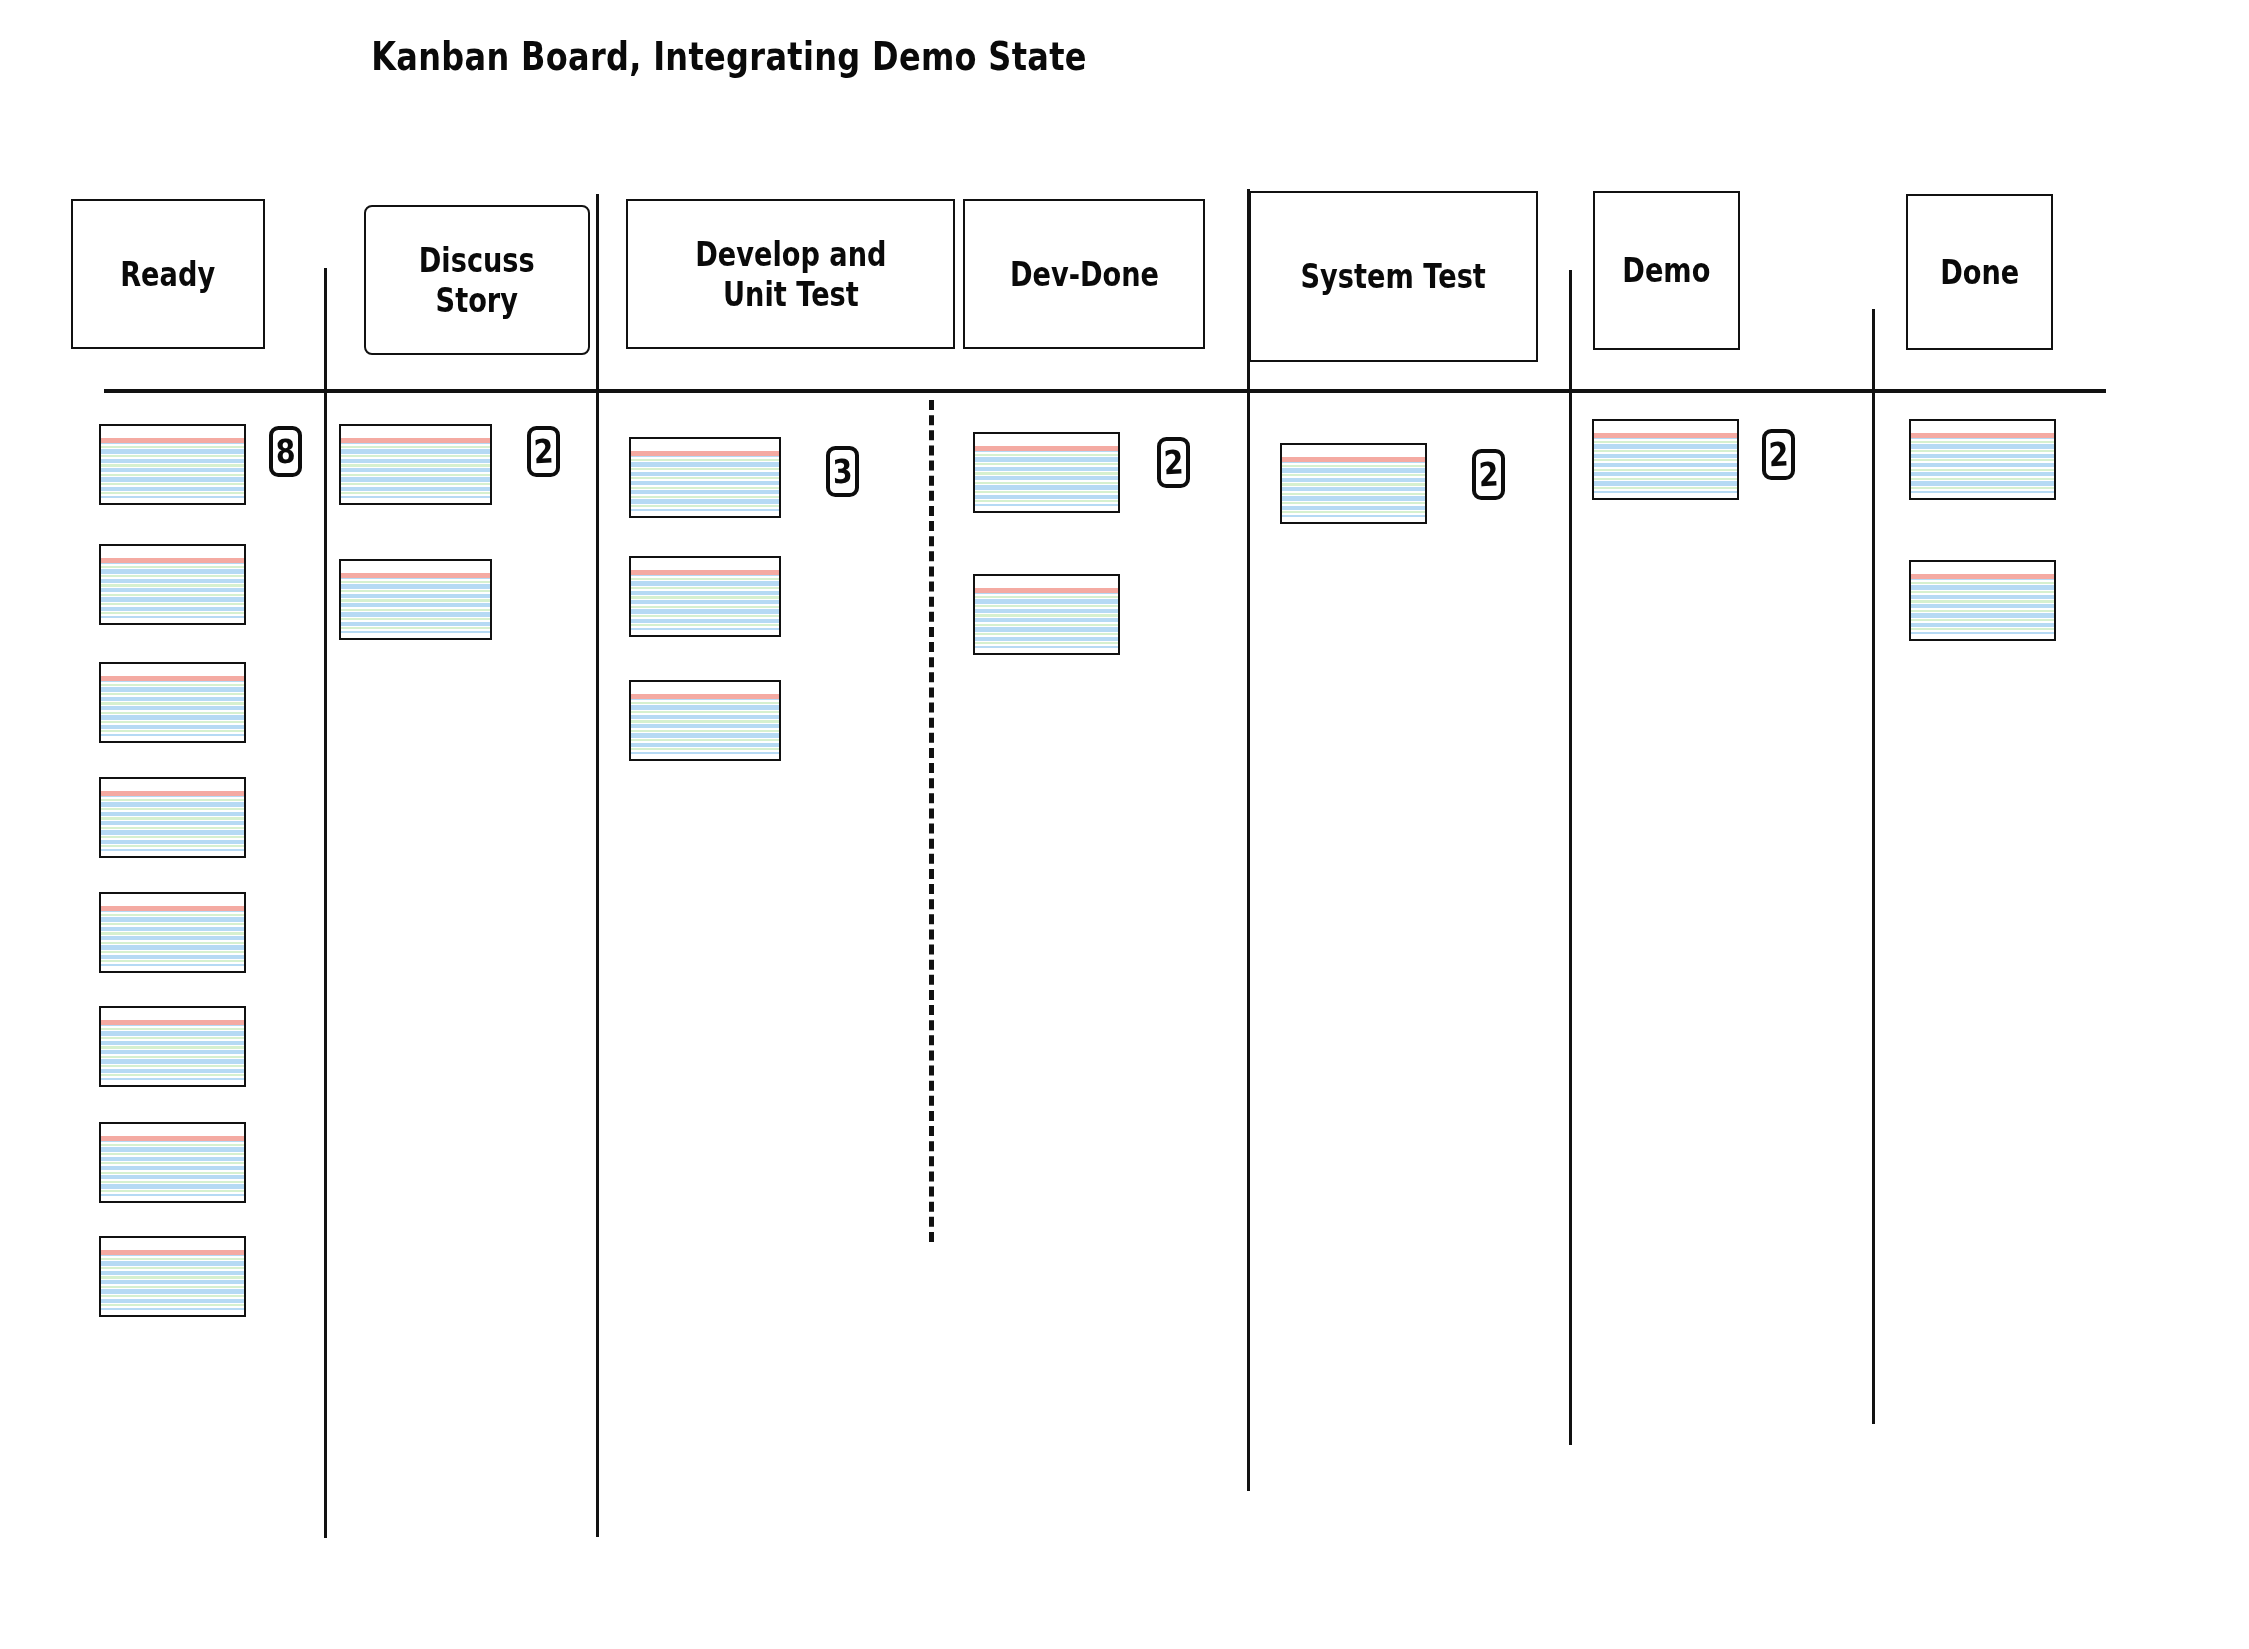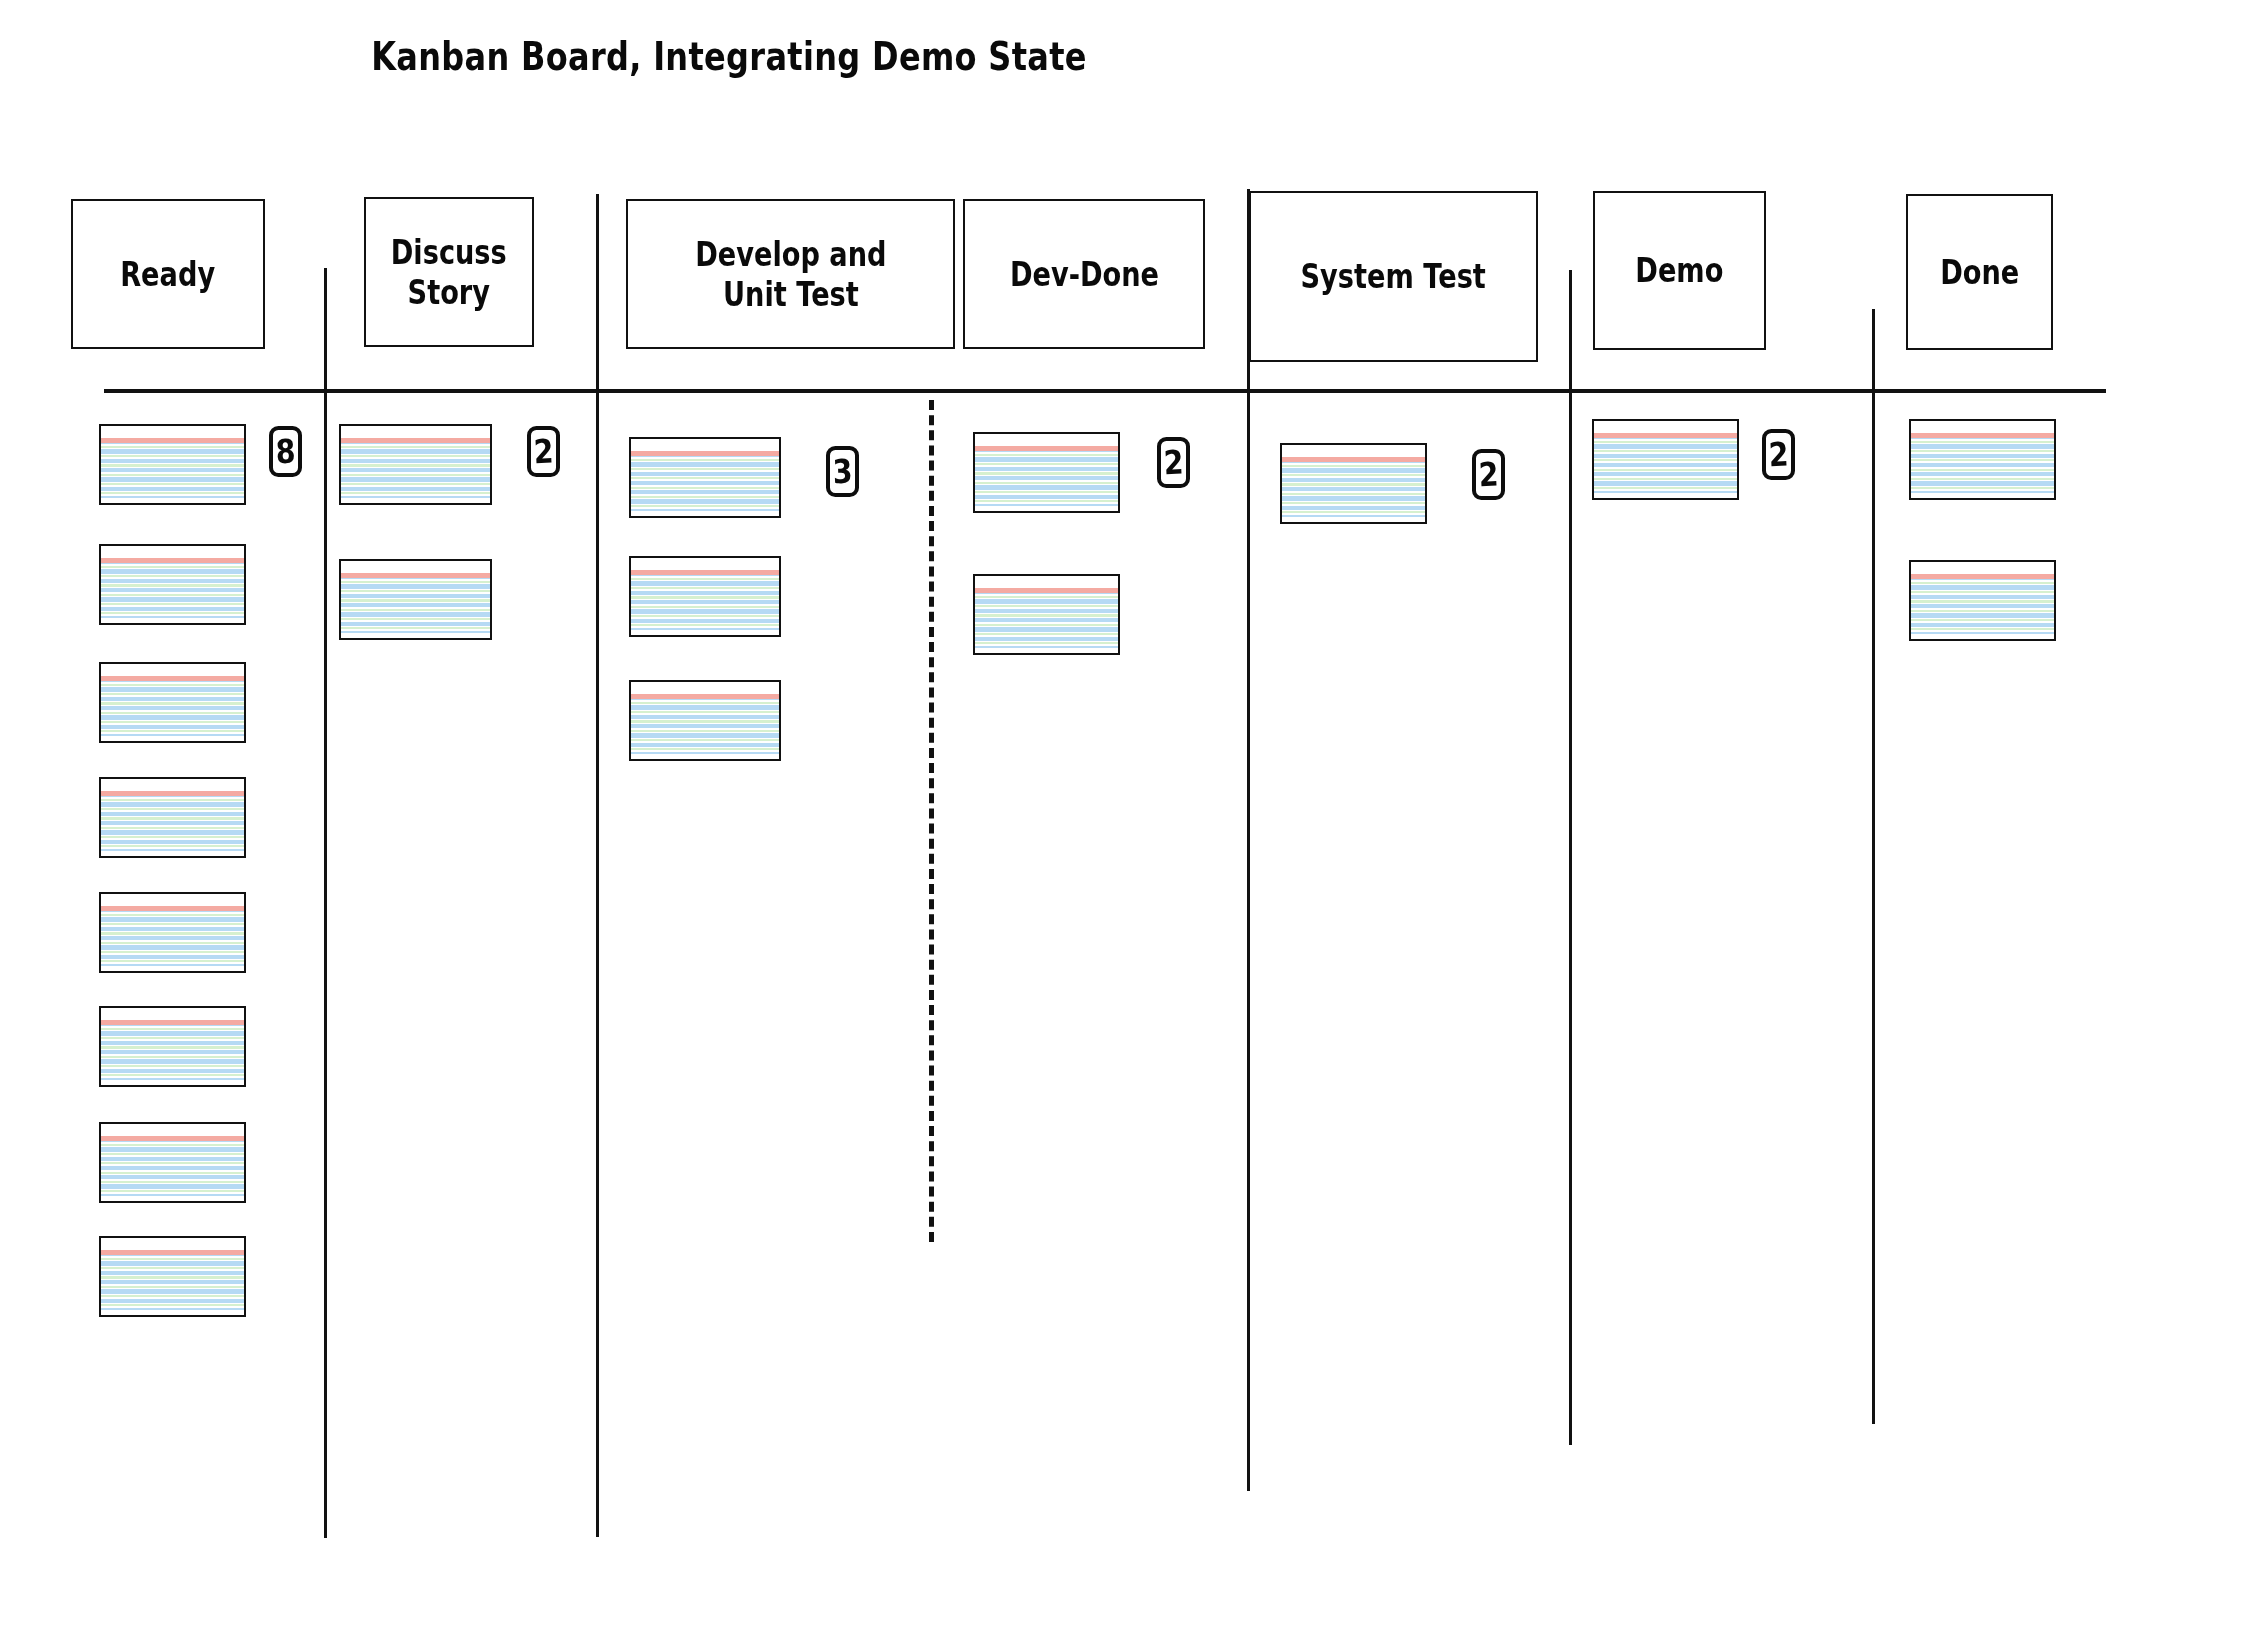--- a/index.html
+++ b/index.html
@@ -142,35 +142,35 @@
       <div class="divider-dashed" style="left: 929px; top: 400px; height: 842px; border-left-color: rgb(17, 17, 17);"></div>
       <div class="divider" style="left: 1247px; top: 189px; height: 1302px; border-left-color: rgb(17, 17, 17);"></div>
       <div class="divider" style="left: 1569px; top: 270px; height: 1175px; border-left-color: rgb(17, 17, 17);"></div>
       <div class="divider" style="left: 1872px; top: 309px; height: 1115px; border-left-color: rgb(17, 17, 17);"></div>
     </div>
 
   <div id="headers-layer">
       <div class="col-header" style="left: 71px; top: 199px; width: 194px; height: 150px; border-color: rgb(17, 17, 17);">
         <div class="hdr-txt">Ready</div>
       </div>
-      <div class="col-header" style="left: 364px; top: 197px; width: 170px; height: 150px; border-color: rgb(17, 17, 17);">
+      <div class="col-header" style="left: 364px; top: 205px; width: 226px; height: 150px; border-color: rgb(17, 17, 17); border-radius: 8px;">
         <div class="hdr-txt">Discuss
 Story</div>
       </div>
       <div class="col-header" style="left: 626px; top: 199px; width: 329px; height: 150px; border-color: rgb(17, 17, 17);">
         <div class="hdr-txt">Develop and
 Unit Test</div>
       </div>
       <div class="col-header" style="left: 947px; top: 199px; width: 242px; height: 150px; border-color: rgb(17, 17, 17); margin-left: 16px;">
         <div class="hdr-txt">Dev-Done</div>
       </div>
       <div class="col-header" style="left: 1249px; top: 191px; width: 289px; height: 171px; border-color: rgb(17, 17, 17);">
         <div class="hdr-txt">System Test</div>
       </div>
-      <div class="col-header" style="left: 1593px; top: 191px; width: 173px; height: 159px; border-color: rgb(17, 17, 17);">
+      <div class="col-header" style="left: 1593px; top: 191px; width: 147px; height: 159px; border-color: rgb(17, 17, 17);">
         <div class="hdr-txt">Demo</div>
       </div>
       <div class="col-header" style="left: 1906px; top: 194px; width: 147px; height: 156px; border-color: rgb(17, 17, 17); align-items: center;">
         <div class="hdr-txt">Done</div>
       </div>
     </div>
 
   <div id="cards-layer">
       <div class="card" style="left: 99px; top: 424px; width: 147px; height: 81px; border-color: rgb(17, 17, 17);">
         <div class="rules" style="background: repeating-linear-gradient(rgb(182, 218, 244) 0px, rgb(182, 218, 244) 4.3px, rgb(255, 255, 255) 4.3px, rgb(255, 255, 255) 5.7px, rgb(214, 240, 207) 5.7px, rgb(214, 240, 207) 7.9px, rgb(255, 255, 255) 7.9px, rgb(255, 255, 255) 9.3px);"></div>

